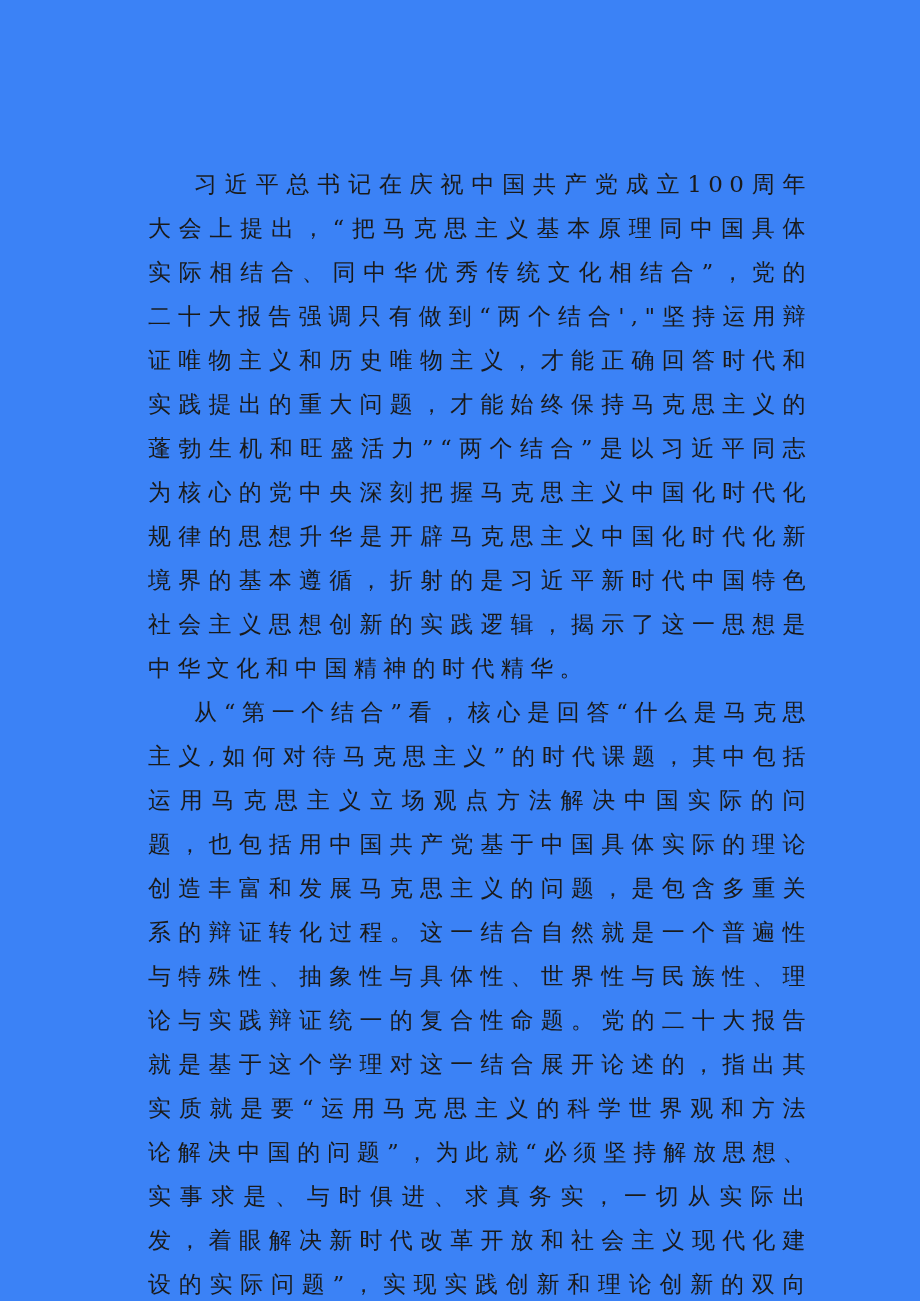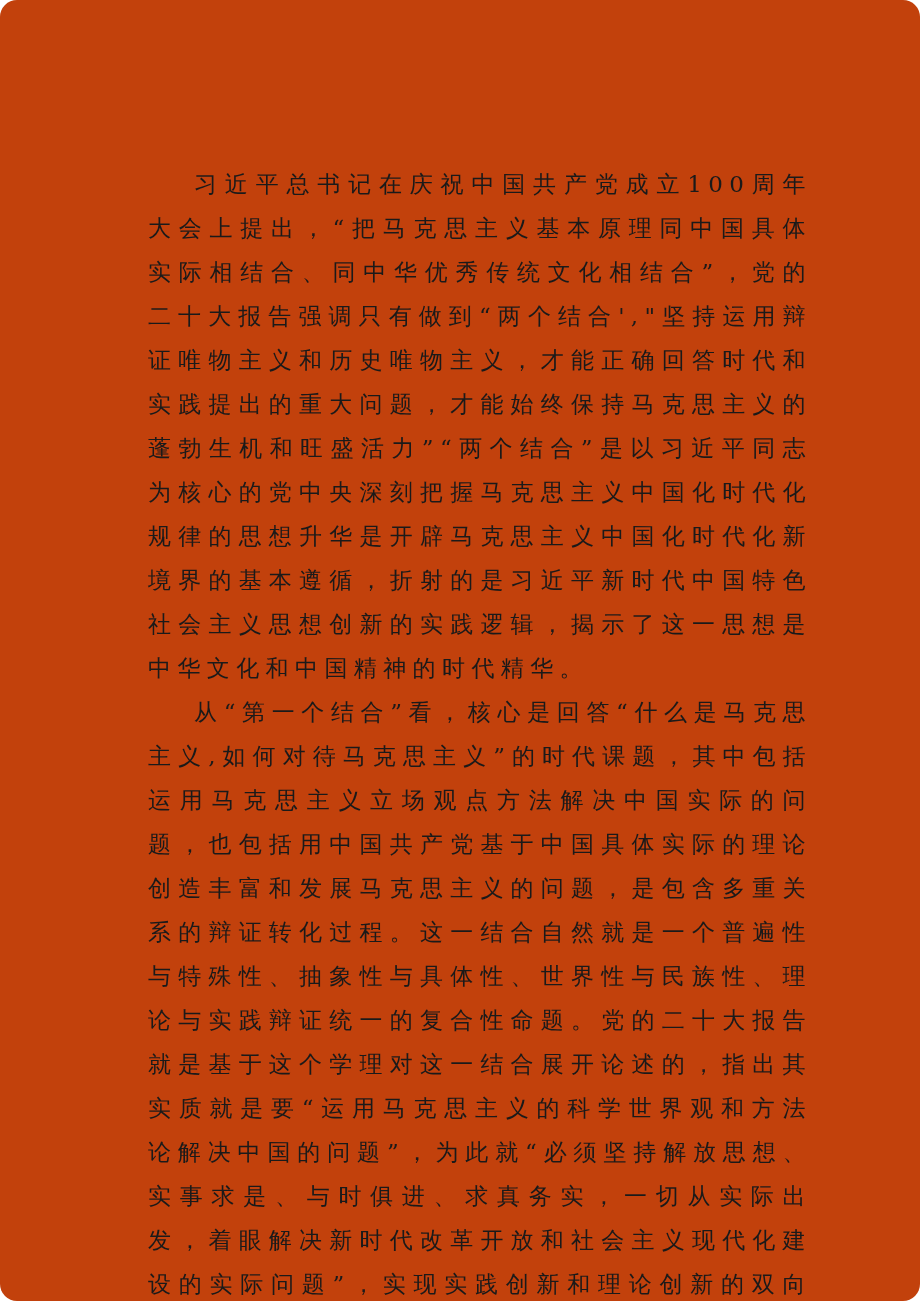--- a/index.html
+++ b/index.html
@@ -11,22 +11,21 @@
       width: 920px;
       height: 1301px;
       position: relative;
       overflow: hidden;
     }
     .page {
       position: absolute;
       left: 0; top: 0;
       width: 920px;
       height: 1301px;
-      background: #c2410c;
-      border-radius: 17px;
+      background: #3b82f6;
     }
     .content {
       position: absolute;
       left: 148px;
       top: 162px;
       width: 664px;
     }
     .para {
       margin: 0;
       font-family: "DejaVu Serif", "Liberation Serif", serif;

